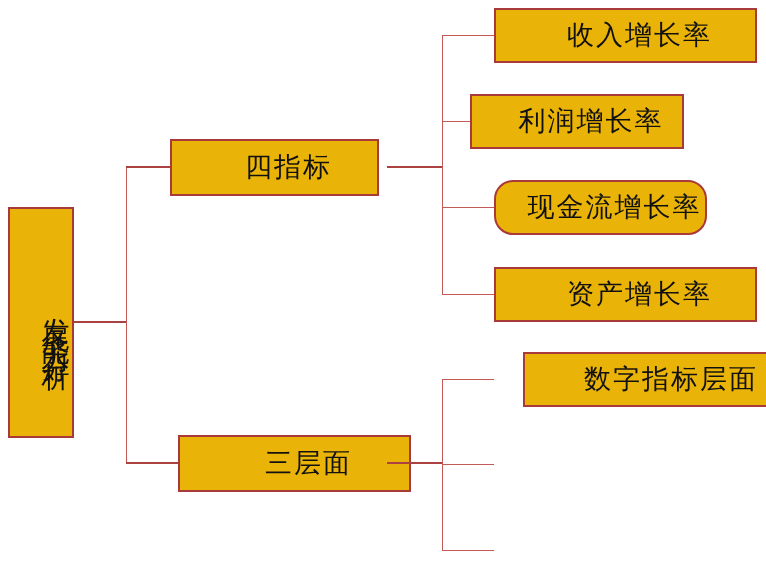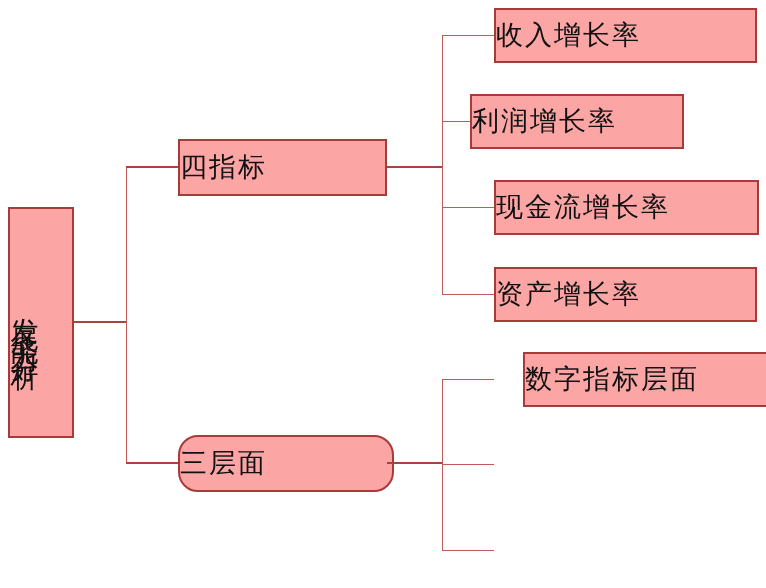--- a/index.html
+++ b/index.html
@@ -12,24 +12,26 @@
     position: relative;
     width: 766px;
     height: 588px;
     background: #ffffff;
     overflow: hidden;
   }
   .node {
     position: absolute;
     box-sizing: border-box;
     border: 2px solid #a93a3a;
-    background: #fca5a5;
+    background: #eab308;
     display: flex;
     align-items: center;
+    justify-content: center;
     color: #111111;
+    padding-left: 28px;
   }
   .node .label {
     font-size: 27px;
     line-height: 1;
     letter-spacing: 2px;
     white-space: nowrap;
   }
   .node.root .label {
     writing-mode: vertical-rl;
     text-orientation: upright;
@@ -54,25 +56,25 @@
     <span class="label">发展能力分析</span>
   </div>
 
   <div class="line thick" style="left:74px; top:321px; width:52px; height:2px;"></div>
 
   <div class="line" style="left:126px; top:166px; width:1px; height:298px;"></div>
 
   <div class="line thick" style="left:126px; top:166px; width:52px; height:2px;"></div>
   <div class="line thick" style="left:126px; top:462px; width:52px; height:2px;"></div>
 
-  <div class="node" style="left:178px; top:139px; width:209px; height:57px;">
+  <div class="node" style="left:170px; top:139px; width:209px; height:57px;">
     <span class="label">四指标</span>
   </div>
 
-  <div class="node" style="left:178px; top:435px; width:216px; height:57px;border-radius:20px;">
+  <div class="node" style="left:178px; top:435px; width:233px; height:57px;">
     <span class="label">三层面</span>
   </div>
 
   <div class="line thick" style="left:387px; top:166px; width:55px; height:2px;"></div>
 
   <div class="line" style="left:442px; top:35px; width:1px; height:260px;"></div>
 
   <div class="line" style="left:442px; top:35px; width:52px; height:1px;"></div>
   <div class="line" style="left:442px; top:121px; width:52px; height:1px;"></div>
   <div class="line" style="left:442px; top:207px; width:52px; height:1px;"></div>
@@ -85,21 +87,21 @@
   <div class="line" style="left:442px; top:379px; width:52px; height:1px;"></div>
   <div class="line" style="left:442px; top:464px; width:52px; height:1px;"></div>
   <div class="line" style="left:442px; top:550px; width:52px; height:1px;"></div>
 
   <div class="node" style="left:494px; top:8px; width:263px; height:55px;">
     <span class="label">收入增长率</span>
   </div>
   <div class="node" style="left:470px; top:94px; width:214px; height:55px;">
     <span class="label">利润增长率</span>
   </div>
-  <div class="node" style="left:494px; top:180px; width:265px; height:55px;">
+  <div class="node" style="left:494px; top:180px; width:213px; height:55px;border-radius:19px;">
     <span class="label">现金流增长率</span>
   </div>
   <div class="node" style="left:494px; top:267px; width:263px; height:55px;">
     <span class="label">资产增长率</span>
   </div>
 
   <div class="node" style="left:494px; top:352px; width:268px; height:55px;margin-left:29px;">
     <span class="label">数字指标层面</span>
   </div>
 

